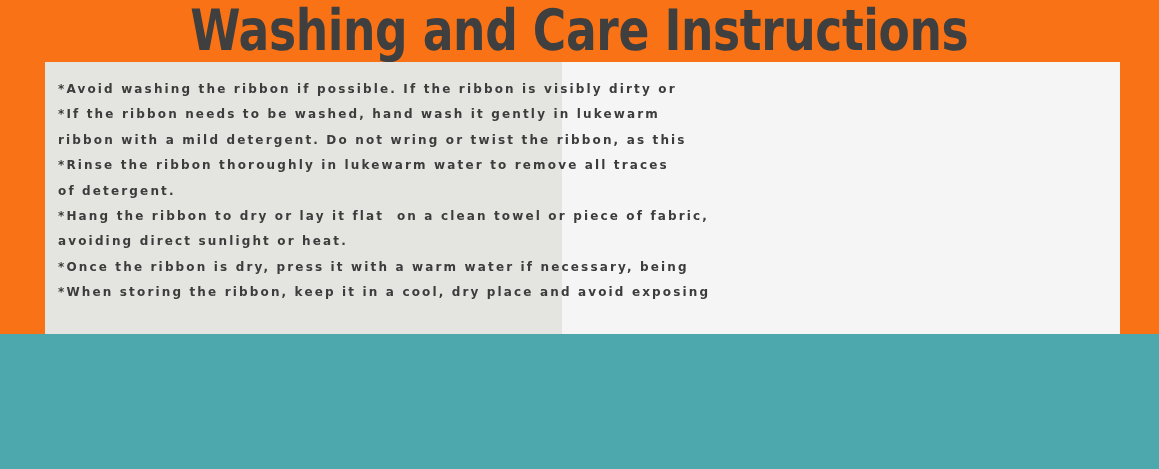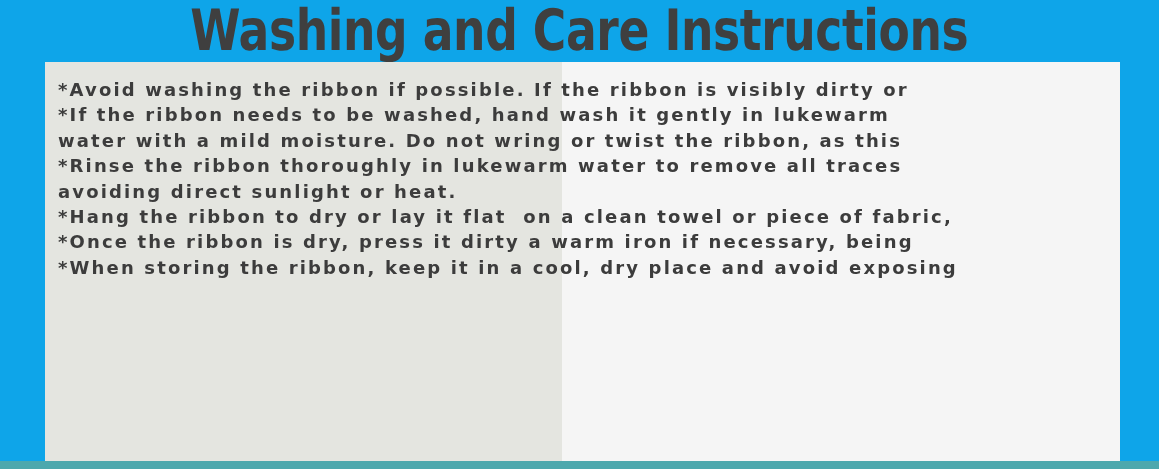--- a/index.html
+++ b/index.html
@@ -11,22 +11,22 @@
     width: 1159px;
     height: 469px;
     overflow: hidden;
     font-family: "Liberation Sans", sans-serif;
     background: #4da8ad;
   }
 
   .poster {
     position: relative;
     width: 1159px;
-    height: 461px;
-    background: #0ea5e9;
+    height: 334px;
+    background: #f97316;
     overflow: hidden;
   }
 
   
   .title-bar {
     position: absolute;
     left: 0;
     top: 0;
     width: 1159px;
     height: 62px;
@@ -79,21 +79,21 @@
   .instructions {
     position: absolute;
     left: 13px;
     top: 15px;
     width: 1062px;
     z-index: 5;
   }
   .instr-line {
     font-family: "DejaVu Sans", sans-serif;
     font-weight: 700;
-    font-size: 18px;
+    font-size: 12px;
     line-height: 25.4px;
     letter-spacing: 2.15px;
     color: #3c3c3c;
     white-space: pre;
     margin: 0;
   }
 </style>
 </head>
 <body>
 
@@ -103,22 +103,23 @@
     <div class="poster-title">Washing and Care Instructions</div>
   </div>
 
   <div class="card">
     <div class="card-left-panel"></div>
     <div class="card-right-panel"></div>
 
     <div class="instructions">
       <p class="instr-line">*Avoid washing the ribbon if possible. If the ribbon is visibly dirty or</p>
       <p class="instr-line">*If the ribbon needs to be washed, hand wash it gently in lukewarm</p>
-      <p class="instr-line">water with a mild moisture. Do not wring or twist the ribbon, as this</p>
+      <p class="instr-line">ribbon with a mild detergent. Do not wring or twist the ribbon, as this</p>
       <p class="instr-line">*Rinse the ribbon thoroughly in lukewarm water to remove all traces</p>
+      <p class="instr-line">of detergent.</p>
+      <p class="instr-line">*Hang the ribbon to dry or lay it flat  on a clean towel or piece of fabric,</p>
       <p class="instr-line">avoiding direct sunlight or heat.</p>
-      <p class="instr-line">*Hang the ribbon to dry or lay it flat  on a clean towel or piece of fabric,</p>
-      <p class="instr-line">*Once the ribbon is dry, press it dirty a warm iron if necessary, being</p>
+      <p class="instr-line">*Once the ribbon is dry, press it with a warm water if necessary, being</p>
       <p class="instr-line">*When storing the ribbon, keep it in a cool, dry place and avoid exposing</p>
     </div>
   </div>
 
 </div>
 
 </body></html>

